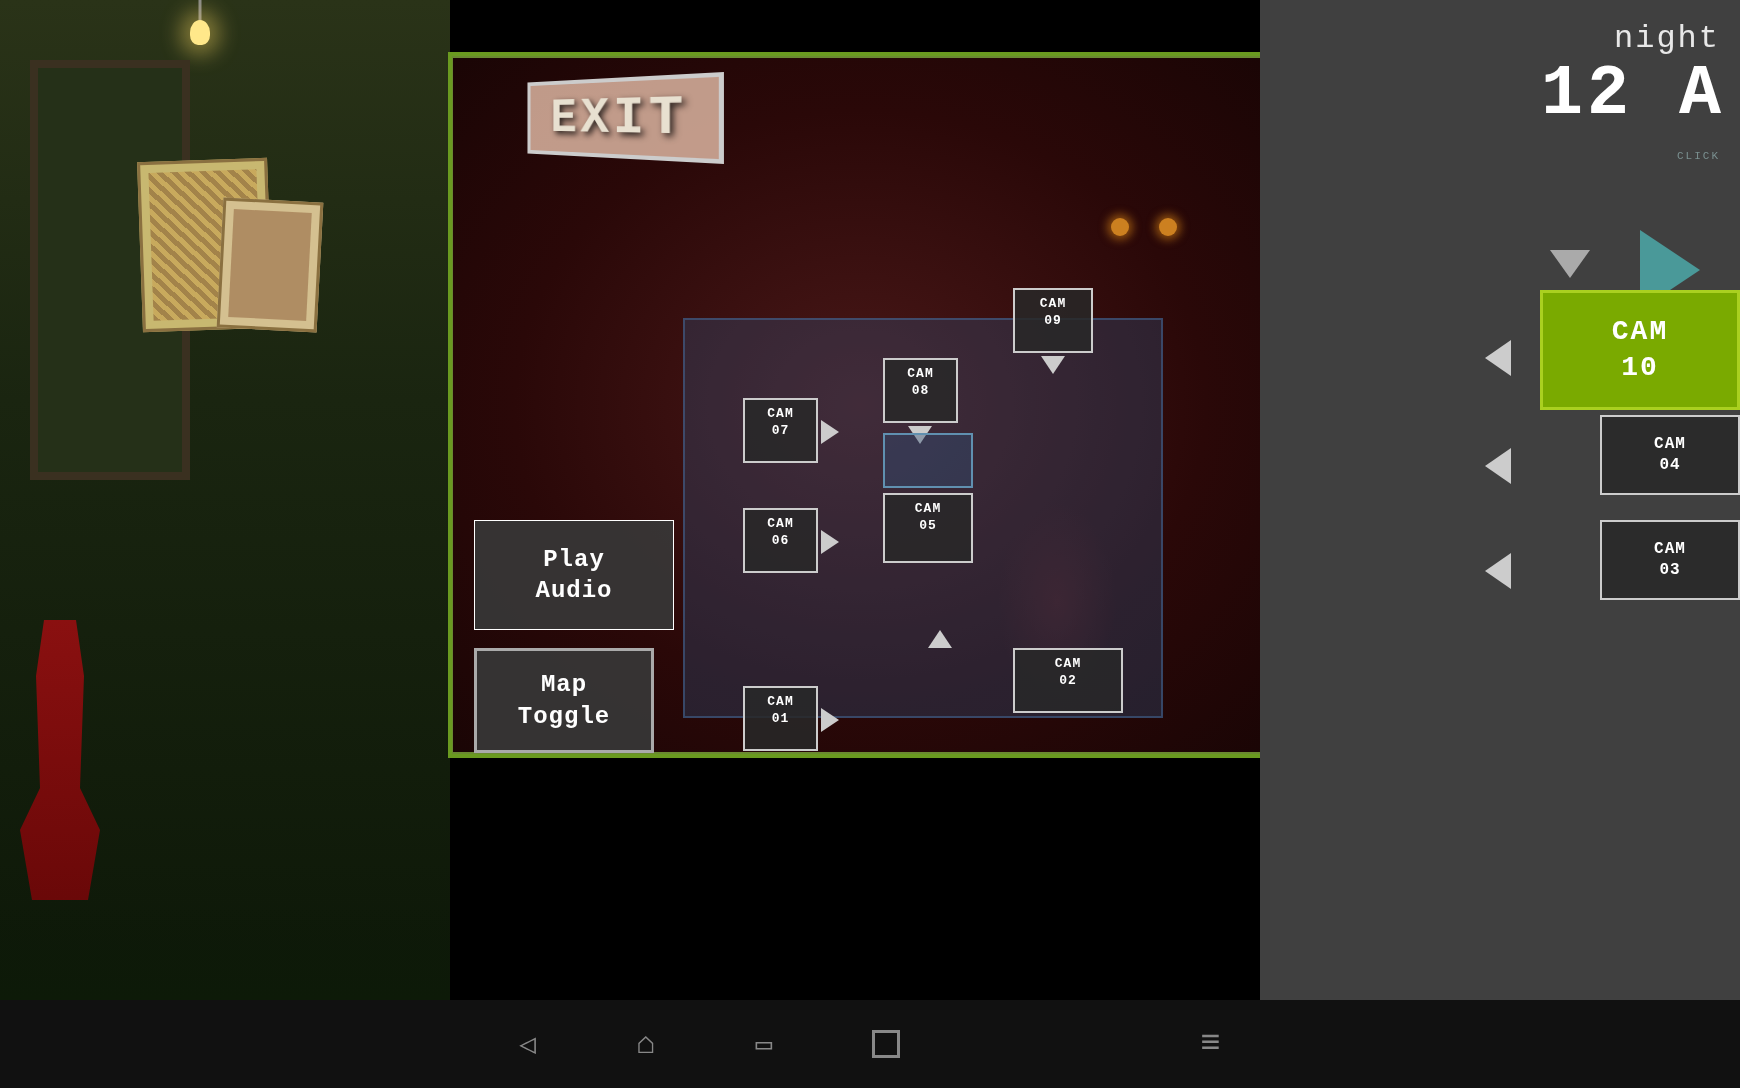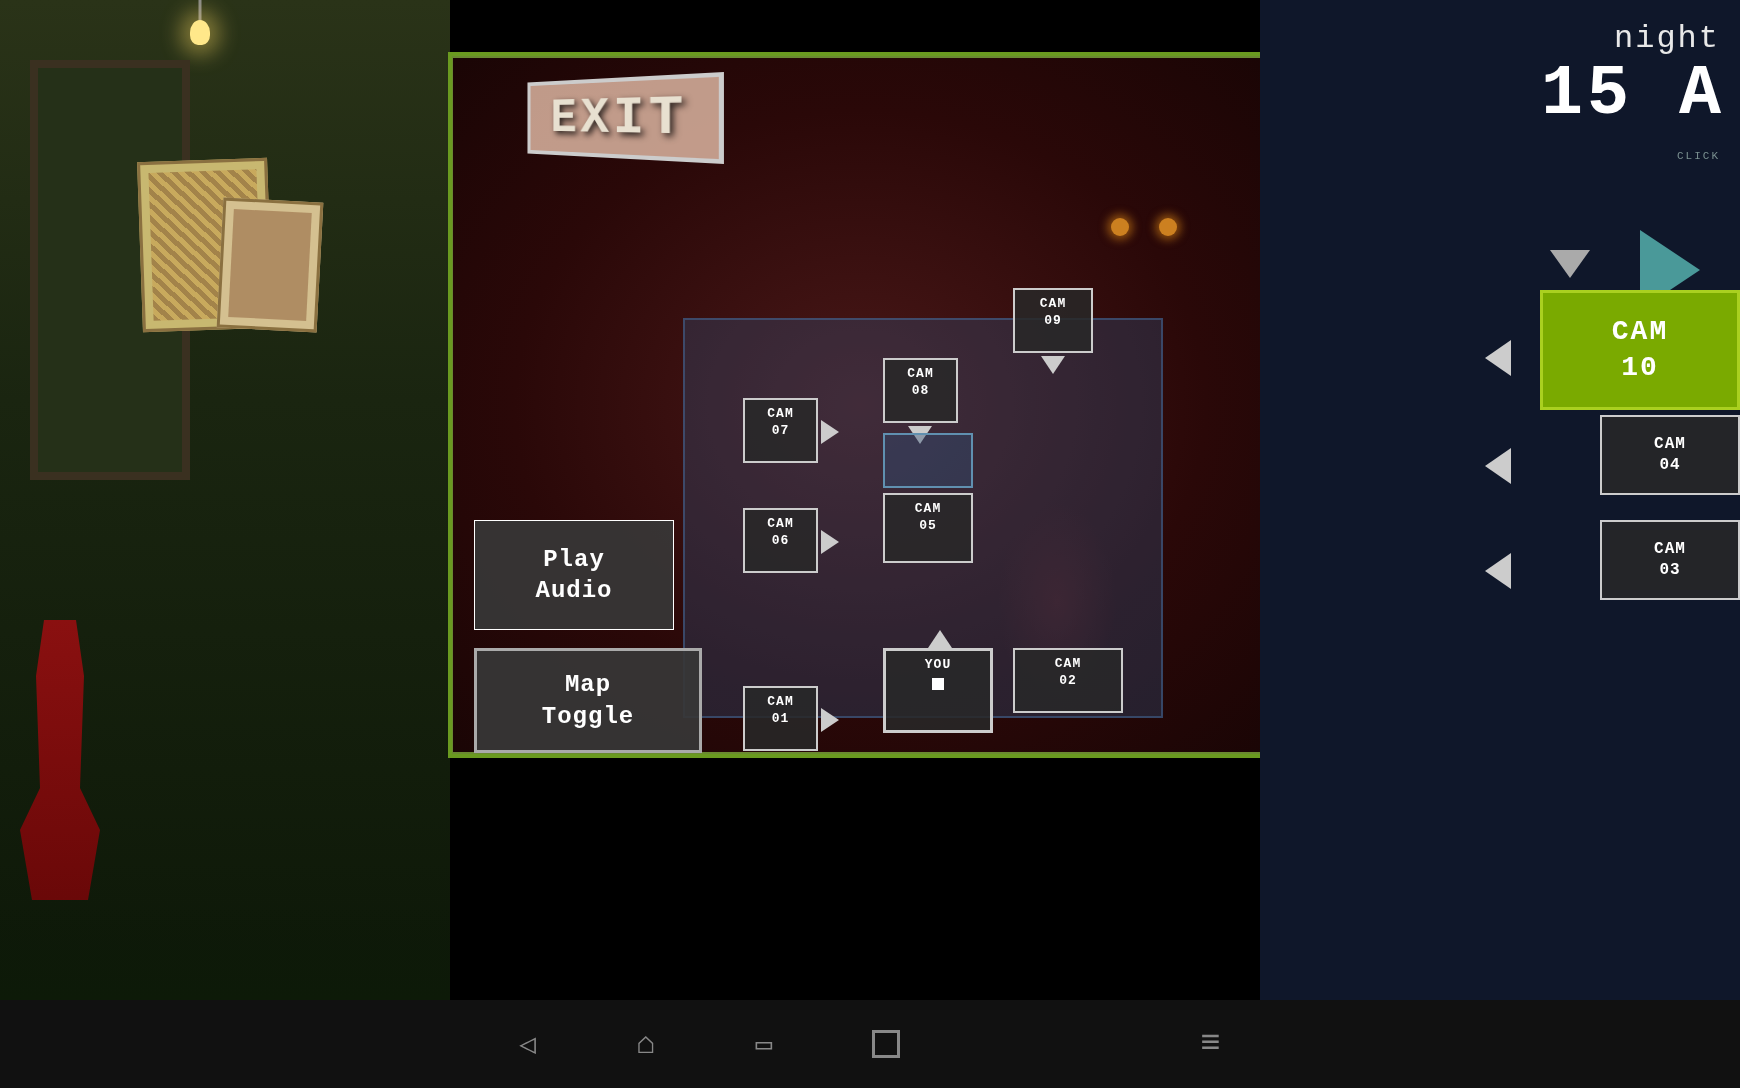--- a/index.html
+++ b/index.html
@@ -254,21 +254,21 @@
       text-align: center;
       line-height: 1.3;
       letter-spacing: 1px;
     }
 
     
     #map-toggle-btn {
       position: absolute;
       left: 474px;
       top: 648px;
-      width: 228px;
+      width: 180px;
       height: 105px;
       background: rgba(55,55,55,0.92);
       border: 3px solid #aaaaaa;
       color: #ffffff;
       font-family: 'Courier New', monospace;
       font-size: 24px;
       font-weight: bold;
       cursor: pointer;
       display: flex;
       align-items: center;
@@ -277,21 +277,21 @@
       line-height: 1.3;
       letter-spacing: 1px;
     }
 
     
     #right-panel {
       position: absolute;
       right: 0; top: 0;
       width: 480px;
       height: 1000px;
-      background: #0f172a;
+      background: #404040;
     }
 
     
     #night-display {
       position: absolute;
       top: 20px;
       right: 20px;
       color: #e8e8e8;
       font-family: 'Courier New', monospace;
       font-size: 32px;
@@ -520,21 +520,20 @@
   <div class="cam-box" style="left:430px; top:435px; width:90px; height:70px;">CAM<br>05</div>
 
   <div class="cam-box" style="left:560px; top:230px; width:80px; height:65px;">CAM<br>09</div>
 
   <div class="arrow-down" style="position:absolute; left:588px; top:298px;"></div>
 
   <div class="cam-box" style="left:430px; top:375px; width:90px; height:55px; background:rgba(50,80,120,0.4); border-color:#6090b0;"></div>
 
   <div class="cam-box" style="left:560px; top:590px; width:110px; height:65px;">CAM<br>02</div>
 
-  <div class="cam-box" style="left:430px; top:590px; width:110px; height:85px; border-width:3px;">YOU<br><span style="display:inline-block;width:12px;height:12px;background:#fff;margin-top:4px;"></span></div>
 
   <div class="arrow-up" style="position:absolute; left:475px; top:572px;"></div>
 
   <div class="cam-box" style="left:290px; top:628px; width:75px; height:65px;">CAM<br>01</div>
 
   <div class="arrow-right" style="position:absolute; left:368px; top:650px;"></div>
 </div>
 
 <div id="main-border"></div>
 
@@ -546,21 +545,21 @@
   Map<br>Toggle
 </button>
 
 <div id="right-panel">
 
   <div id="night-display">
     <span>night</span>
   </div>
 
   <div id="time-display">
-    <span>15 A</span>
+    <span>12 A</span>
   </div>
 
   <div id="click-instruction">
     <span>CLICK</span>
   </div>
 
   <div id="cam-scroll-down"></div>
 
   <div id="play-btn-hud"></div>
 

